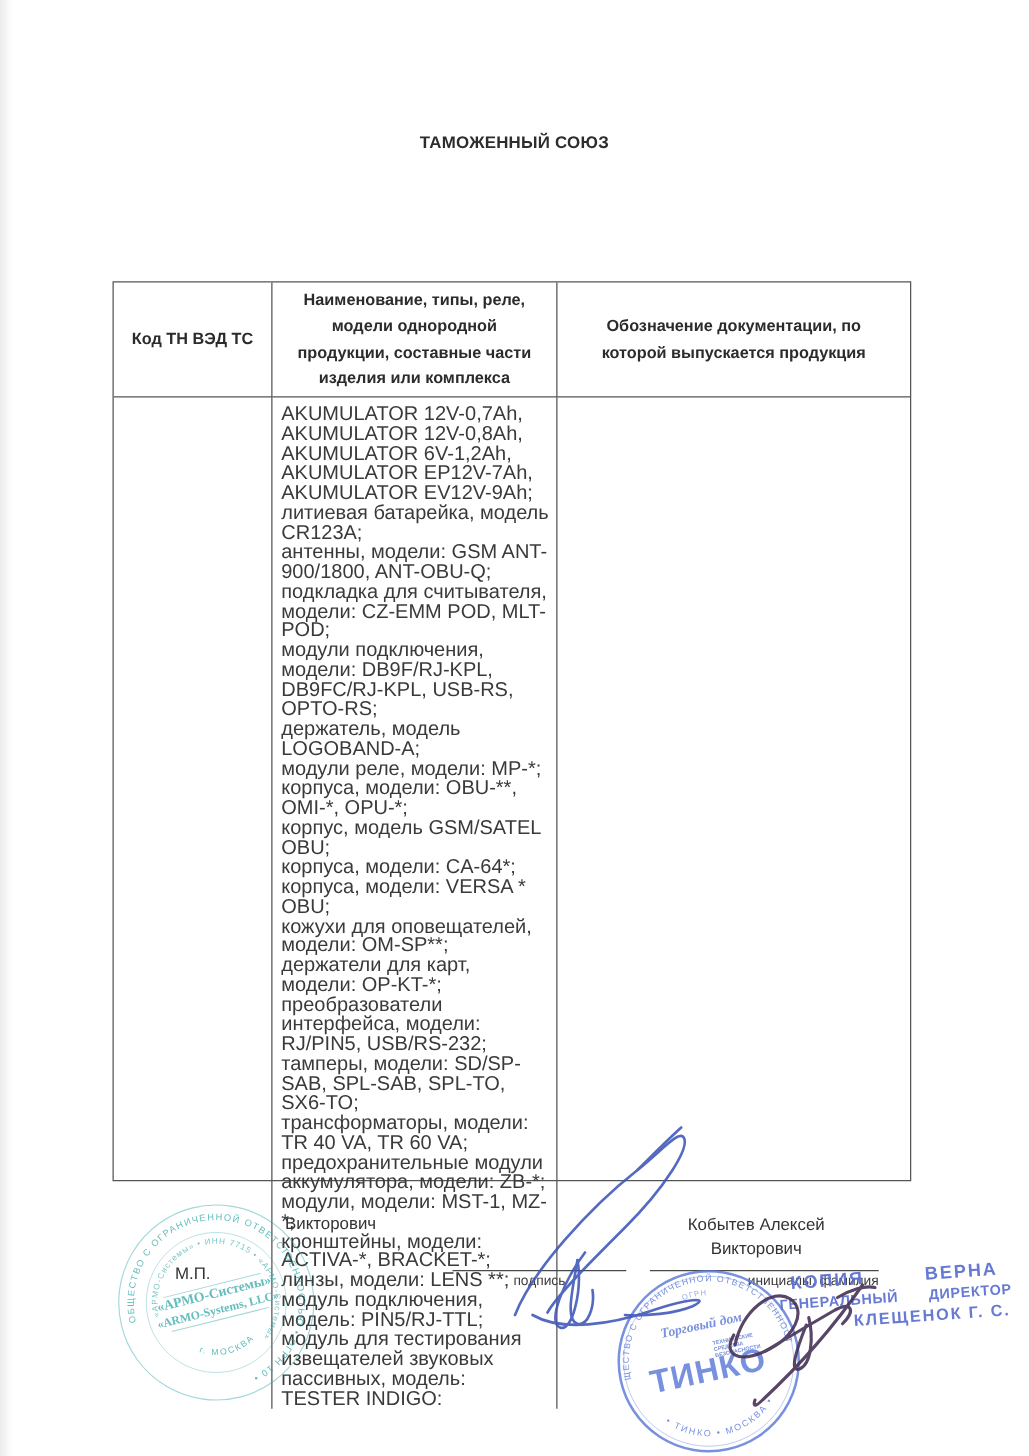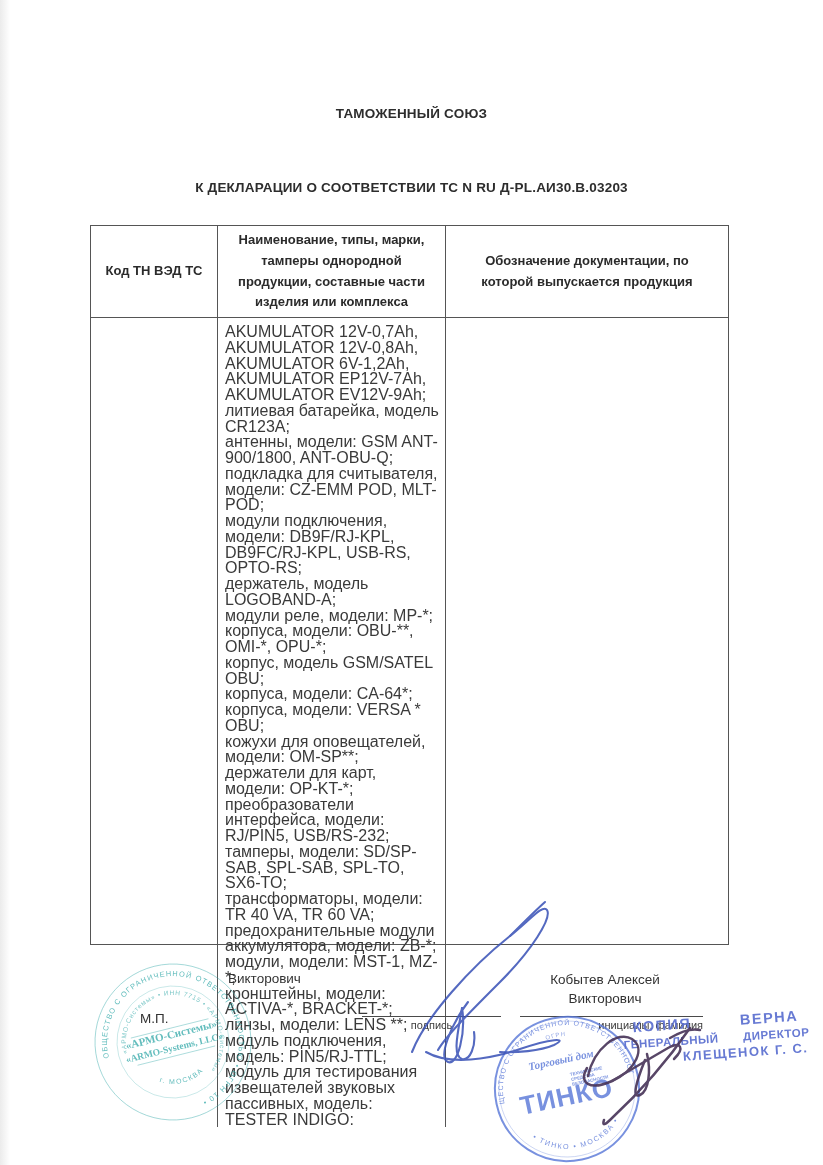--- a/index.html
+++ b/index.html
@@ -62,25 +62,24 @@
   svg text { font-family:"Liberation Sans", sans-serif; }
   .serif { font-family:"Liberation Serif", serif; }
 </style>
 </head>
 <body>
 
 <div class="page">
   <div class="scan-edge"></div>
 
   <div class="hline h1">ТАМОЖЕННЫЙ СОЮЗ</div>
-  <div class="hline h3">К ДЕКЛАРАЦИИ О СООТВЕТСТВИИ ТС N RU Д-PL.АИ30.В.03203</div>
 
   <div class="doc-table">
     <div class="cell head">Код ТН ВЭД ТС</div>
-    <div class="cell head">Наименование, типы, марки, тамперы однородной продукции, составные части изделия или комплекса</div>
+    <div class="cell head">Наименование, типы, реле, модели однородной продукции, составные части изделия или комплекса</div>
     <div class="cell head last">Обозначение документации, по которой выпускается продукция</div>
     <div class="cell body"></div>
     <div class="cell body products">AKUMULATOR 12V-0,7Ah,
 AKUMULATOR 12V-0,8Ah,
 AKUMULATOR 6V-1,2Ah,
 AKUMULATOR EP12V-7Ah,
 AKUMULATOR EV12V-9Ah;
 литиевая батарейка, модель CR123A;
 антенны, модели: GSM ANT-900/1800, ANT-OBU-Q;
 подкладка для считывателя, модели: CZ-EMM POD, MLT-POD;

